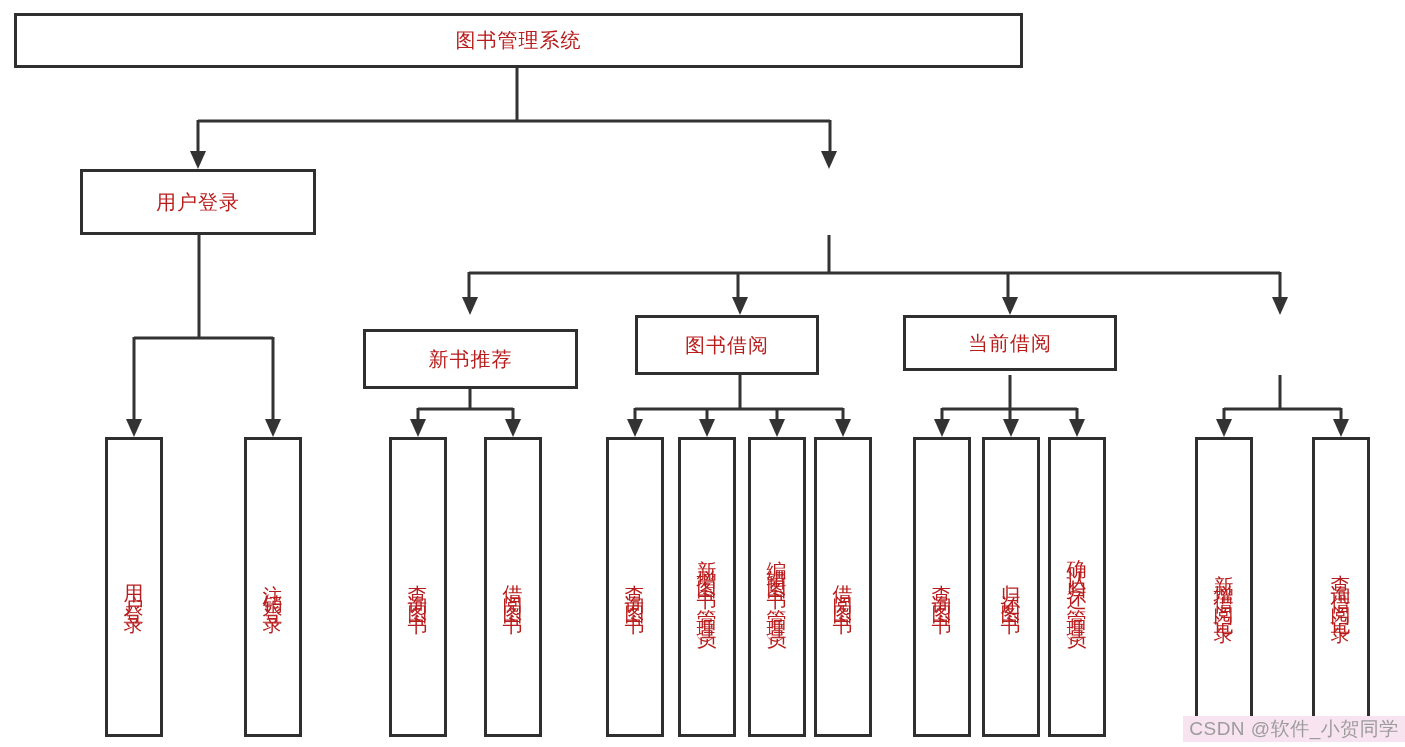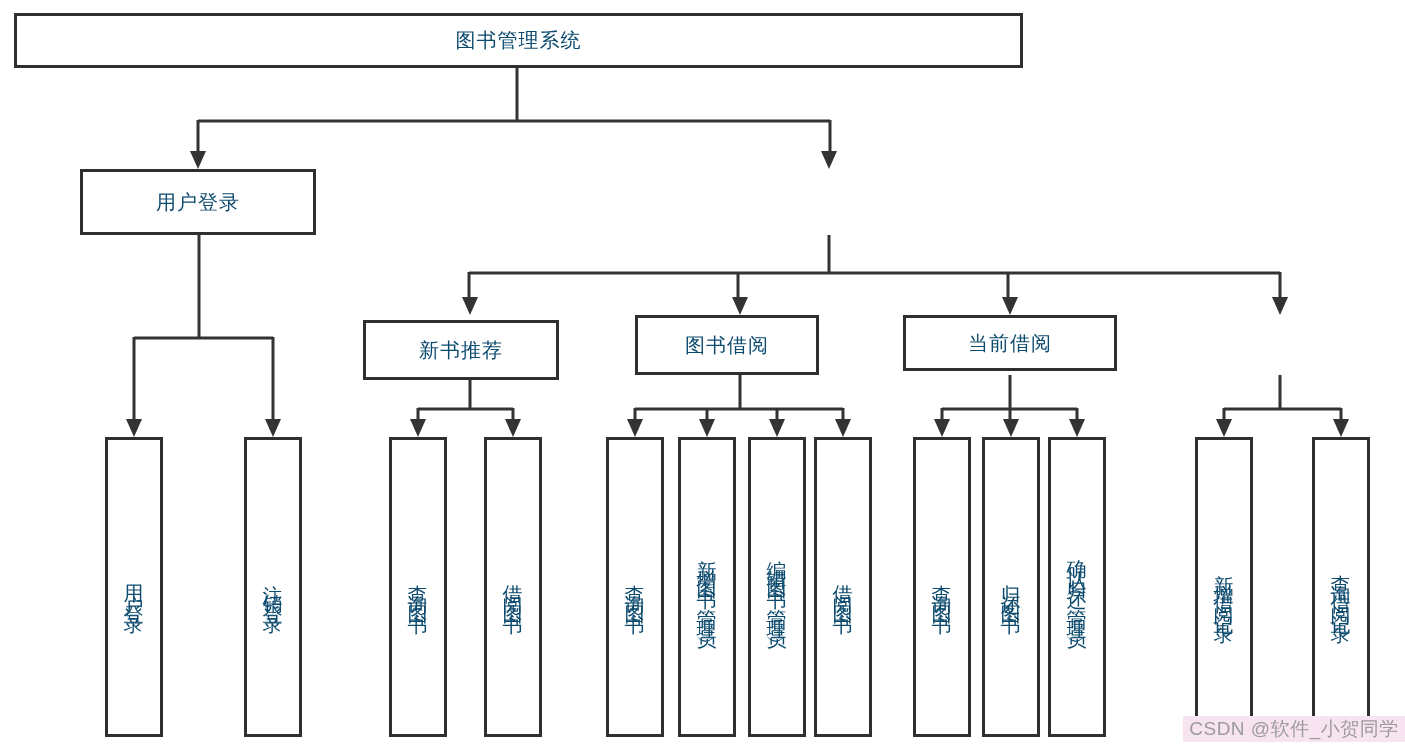--- a/index.html
+++ b/index.html
@@ -15,21 +15,21 @@
     position: absolute;
     left: 0; top: 0;
     width: 1405px; height: 747px;
     z-index: 1;
   }
   .box {
     position: absolute;
     box-sizing: border-box;
     background: #ffffff;
     border: 3px solid #2f2f2f;
-    color: #0c4a6e;
+    color: #b91c1c;
     display: flex;
     align-items: center;
     justify-content: center;
     font-size: 20px;
     z-index: 2;
     letter-spacing: 1px;
   }
   .leaf {
     writing-mode: vertical-rl;
     text-orientation: mixed;
@@ -87,21 +87,21 @@
     <polygon points="1003,419 1019,419 1011,437" fill="#333333"></polygon>
     <polygon points="1069,419 1085,419 1077,437" fill="#333333"></polygon>
     <polygon points="1216,419 1232,419 1224,437" fill="#333333"></polygon>
     <polygon points="1333,419 1349,419 1341,437" fill="#333333"></polygon>
   </svg>
 
   <div class="box" style="left:14px; top:13px; width:1009px; height:55px;">图书管理系统</div>
 
   <div class="box" style="left:80px; top:169px; width:236px; height:66px;">用户登录</div>
 
-  <div class="box" style="left:363px; top:320px; width:196px; height:60px;font-family:Liberation Mono, monospace;">新书推荐</div>
+  <div class="box" style="left:363px; top:329px; width:215px; height:60px;font-family:Liberation Mono, monospace;">新书推荐</div>
   <div class="box" style="left:635px; top:315px; width:184px; height:60px;">图书借阅</div>
   <div class="box" style="left:903px; top:315px; width:214px; height:56px;">当前借阅</div>
 
   <div class="box leaf" style="left:105px; top:437px; width:58px; height:300px;">用户登录</div>
   <div class="box leaf" style="left:244px; top:437px; width:58px; height:300px;">注销登录</div>
 
   <div class="box leaf" style="left:389px; top:437px; width:58px; height:300px;">查询图书</div>
   <div class="box leaf" style="left:484px; top:437px; width:58px; height:300px;">借阅图书</div>
 
   <div class="box leaf" style="left:606px; top:437px; width:58px; height:300px;">查询图书</div>

